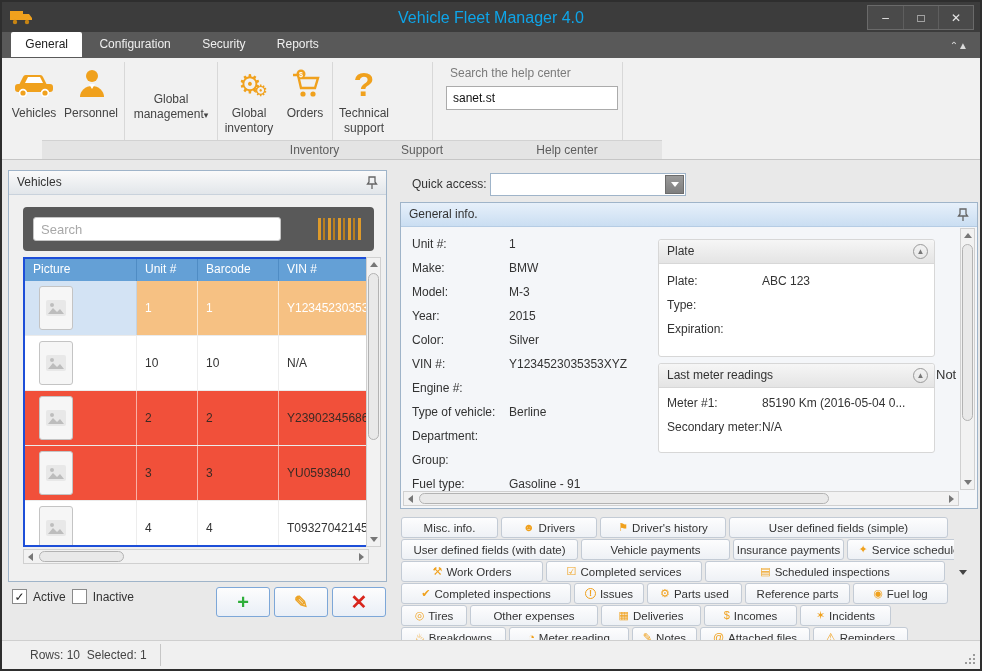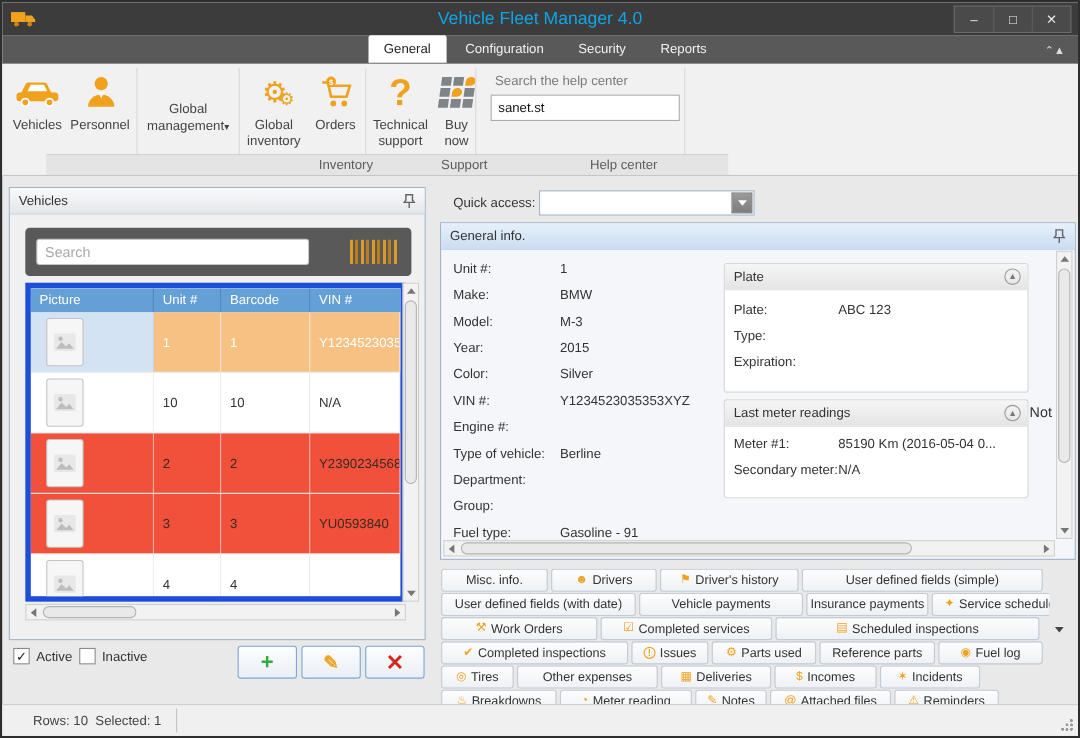--- a/index.html
+++ b/index.html
@@ -12,21 +12,21 @@
   .titlebar { position:absolute; left:0; top:0; right:0; height:30px; background:#3c3c3c; }
   .title-text { position:absolute; left:0; right:0; top:7px; text-align:center; color:#0ea5e9; font-size:16px; }
   .truck-icon { position:absolute; left:8px; top:7px; width:24px; height:16px; }
   .win-controls { position:absolute; right:6px; top:3px; height:25px; display:flex;
                   background:#4a4a4a; border:1px solid #6a6a6a; }
   .win-btn { width:35px; height:100%; color:#e8e8e8; font-size:12px; display:flex; align-items:center;
              justify-content:center; border-left:1px solid #5e5e5e; cursor:default; }
   .win-btn:first-child { border-left:none; }
 
   
-  .tabstrip { position:absolute; left:0; top:30px; right:0; height:26px; background:#595959;text-align:center; }
+  .tabstrip { position:absolute; left:0; top:30px; right:0; height:26px; background:#595959; }
   .rtab { display:inline-block; padding:5px 14px 6px 14px; color:#f0f0f0; font-size:12px; cursor:default; }
   .rtab.active { background:#ffffff; color:#222; border-radius:2px 2px 0 0; }
   .ribbon-collapse { position:absolute; right:12px; top:8px; color:#dcdcdc; font-size:10px; }
 
   
   .ribbon { position:absolute; left:0; top:56px; right:0; height:102px; background:#f1f1f1;
             border-bottom:1px solid #c6c6c6; }
   .rib-sep { position:absolute; top:4px; width:1px; height:78px; background:#d8d8d8; }
   .group-strip { position:absolute; left:0; bottom:0; width:620px; height:19px; background:#e4e4e4;
                  border-top:1px solid #d2d2d2;margin-left:40px; }
@@ -51,21 +51,21 @@
 
   
   #vehicles-panel { left:6px; top:168px; width:379px; height:412px; }
   .search-block { position:absolute; left:14px; top:36px; width:351px; height:44px; background:#595959; border-radius:4px; }
   .search-input { position:absolute; left:10px; top:10px; width:248px; height:24px; border:1px solid #c5c5c5;
                   border-radius:3px; padding:0 7px; font-size:13px; color:#333; font-family:"Liberation Sans",sans-serif; }
   .search-input::placeholder { color:#a8a8a8; }
   .barcode-icon { position:absolute; right:12px; top:11px; width:44px; height:22px;
                   background:repeating-linear-gradient(90deg,#dd9a2b 0 3px,#595959 3px 5px,#b97f1f 5px 7px,#595959 7px 10px); }
   .vtable { position:absolute; left:14px; top:86px; width:346px; bottom:34px; overflow:hidden; background:#fff;
-            border:5px solid #1d4ed8; }
+            border:2px solid #1d4ed8; }
   .vthead { display:flex; height:22px; background:#64a0d6; color:#fff; }
   .vth { padding:3px 0 0 8px; border-right:1px solid #4f8cc4; overflow:hidden; white-space:nowrap; }
   .col-pic { width:112px; } .col-unit { width:61px; } .col-bar { width:81px; } .col-vin { flex:1; }
   .trow { display:flex; height:55px; border-bottom:1px solid rgba(0,0,0,0.08); }
   .tcell { display:flex; align-items:center; padding-left:8px; border-right:1px solid rgba(0,0,0,0.07);
            overflow:hidden; white-space:nowrap; }
   .trow.selected .tcell.data { background:#f6c183; color:#fff; border-right:1px solid rgba(255,255,255,.6); }
   .trow.selected .tcell.pic  { background:#d3e3f4; }
   .trow.alert .tcell { background:#f1503a; color:#3c2a24; border-right:1px solid rgba(255,255,255,.55); }
   .pic-frame { width:34px; height:44px; margin-left:14px; background:#f6f6f6; border:1px solid #c4c4c4;
@@ -217,36 +217,20 @@
       </div>
       <div>Orders</div>
     </div>
     <div class="rib-sep" style="left:330px"></div>
     <div class="rbtn" style="left:334px; width:56px;">
       <div class="ric">
           <span class="qmark">?</span>
         </div>
       <div>Technical support</div>
     </div>
-    <div class="rbtn" style="left:392px; width:42px;">
-      <div class="ric">
-        <div class="buynow-grid">
-            <span></span>
-            <span></span>
-            <span class="bn-orange"></span>
-            <span></span>
-            <span class="bn-orange"></span>
-            <span></span>
-            <span></span>
-            <span></span>
-            <span></span>
-          </div>
-      </div>
-      <div>Buy now</div>
-    </div>
     <div class="rib-sep" style="left:430px"></div>
     <div class="helpcenter-label">Search the help center</div>
     <input class="helpcenter-input" value="sanet.st" style="">
     <div class="rib-sep" style="left:620px"></div>
     <div class="group-strip">
       <div class="group-label" style="left:215px; width:115px;">Inventory</div>
       <div class="group-label" style="left:330px; width:100px;">Support</div>
       <div class="group-label" style="left:430px; width:190px;">Help center</div>
     </div>
   </div>
@@ -332,20 +316,21 @@
               <div class="pic-frame">
                 <svg width="20" height="16" viewBox="0 0 20 16">
                   <rect x="0" y="0" width="20" height="16" rx="2" fill="#e8e8e8"></rect>
                   <circle cx="6" cy="5" r="2" fill="#bdbdbd"></circle>
                   <path d="M2 14 l5-6 4 4 3-3 4 5 z" fill="#bdbdbd"></path>
                 </svg>
               </div>
             </div>
             <div class="tcell data col-unit">4</div>
             <div class="tcell data col-bar">4</div>
+            <div class="tcell data col-vin">T09327042145</div>
           </div>
         </div>
     </div>
     <div class="sbar" id="vtable-vscroll">
       <i class="arr up" style="left:3px; top:4px;"></i>
       <div class="thumb" style="left:1px; right:1px; top:15px; height:58%;"></div>
       <i class="arr down" style="left:3px; bottom:4px;"></i>
     </div>
     <div class="sbar" id="vtable-hscroll">
       <i class="arr left" style="top:3px; left:4px;"></i>

